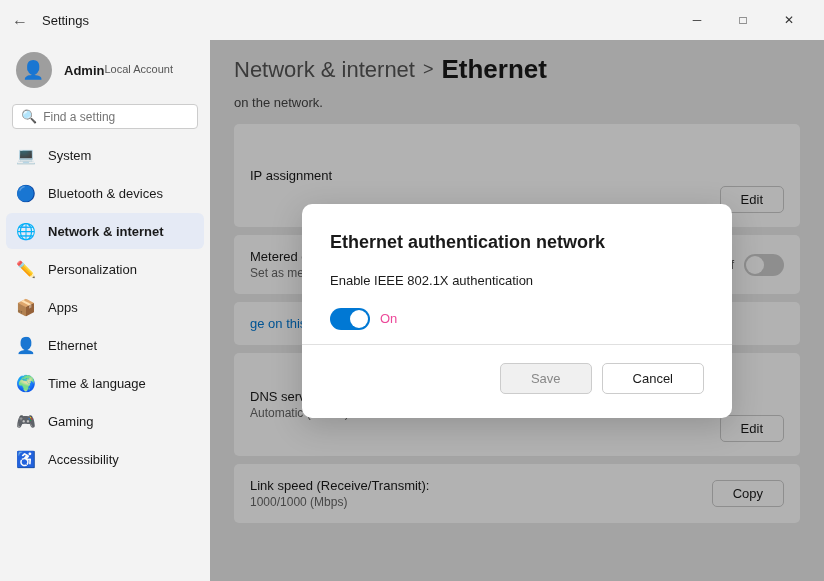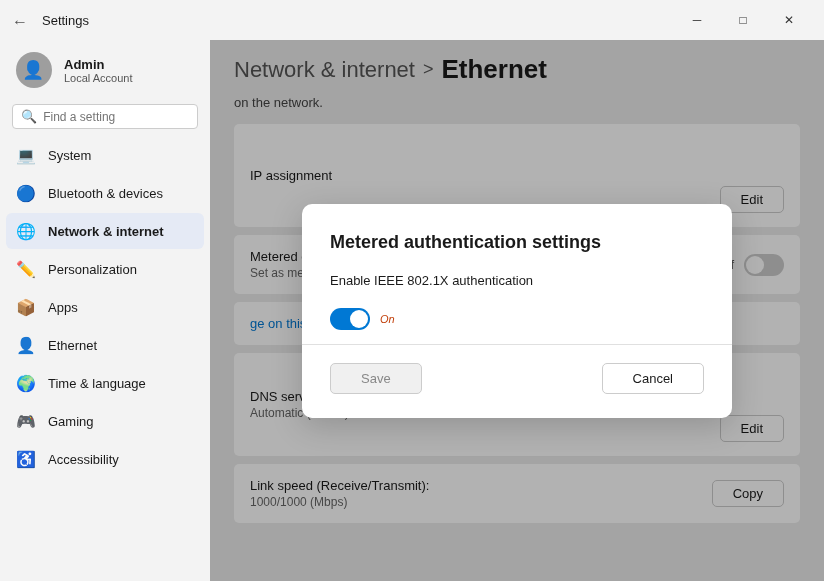--- a/index.html
+++ b/index.html
@@ -74,21 +74,21 @@
       width: 36px;
       height: 36px;
       background: #9e9e9e;
       border-radius: 50%;
       display: flex;
       align-items: center;
       justify-content: center;
       color: #fff;
       font-size: 18px;
     }
-    .user-info { display: flex; flex-direction: column; }
+    .user-info { display: flex; flex-direction: row; }
     .user-name { font-size: 13px; font-weight: 600; color: #1a1a1a; }
     .user-role { font-size: 11px; color: #555; }
 
     .search-box {
       margin: 4px 12px 8px 12px;
       border: 1px solid #ccc;
       border-radius: 4px;
       background: #fff;
       display: flex;
       align-items: center;
@@ -295,39 +295,39 @@
     .modal-toggle-thumb {
       width: 18px;
       height: 18px;
       background: #fff;
       border-radius: 50%;
       position: absolute;
       top: 2px;
       left: 2px;
     }
     .modal-toggle-on .modal-toggle-thumb { left: auto; right: 2px; }
-    .modal-toggle-label { font-size: 11px; color: #c2410c; font-style: italic; }
+    .modal-toggle-label { font-size: 13px; color: #ec4899; }
 
     .modal-info {
       font-size: 12px;
       color: #666;
       margin-bottom: 24px;
       line-height: 1.5;
     }
 
     .modal-divider {
       height: 1px;
       background: #e0e0e0;
       margin: 0 -28px 18px -28px;
     }
 
     .modal-actions {
       display: flex;
       gap: 10px;
-      justify-content: space-between;
+      justify-content: flex-end;
     }
 
     .btn-save {
       padding: 7px 30px;
       background: #f0f0f0;
       border: 1px solid #ccc;
       border-radius: 5px;
       font-size: 13px;
       color: #888;
       cursor: not-allowed;
@@ -468,21 +468,21 @@
         <div>
           <div class="settings-row-label">Link speed (Receive/Transmit):</div>
           <div class="settings-row-sub">1000/1000 (Mbps)</div>
         </div>
         <button class="copy-btn">Copy</button>
       </div>
     </div>
 
     <div class="modal-overlay">
       <div class="modal">
-        <div class="modal-title">Metered authentication settings</div>
+        <div class="modal-title">Ethernet authentication network</div>
         <div class="modal-field-label">Enable IEEE 802.1X authentication</div>
         <div class="modal-toggle-row">
           <div class="modal-toggle modal-toggle-on">
             <div class="modal-toggle-thumb"></div>
           </div>
           <span class="modal-toggle-label">On</span>
         </div>
         <div class="modal-divider"></div>
         <div class="modal-actions">
           <button class="btn-save">Save</button>

